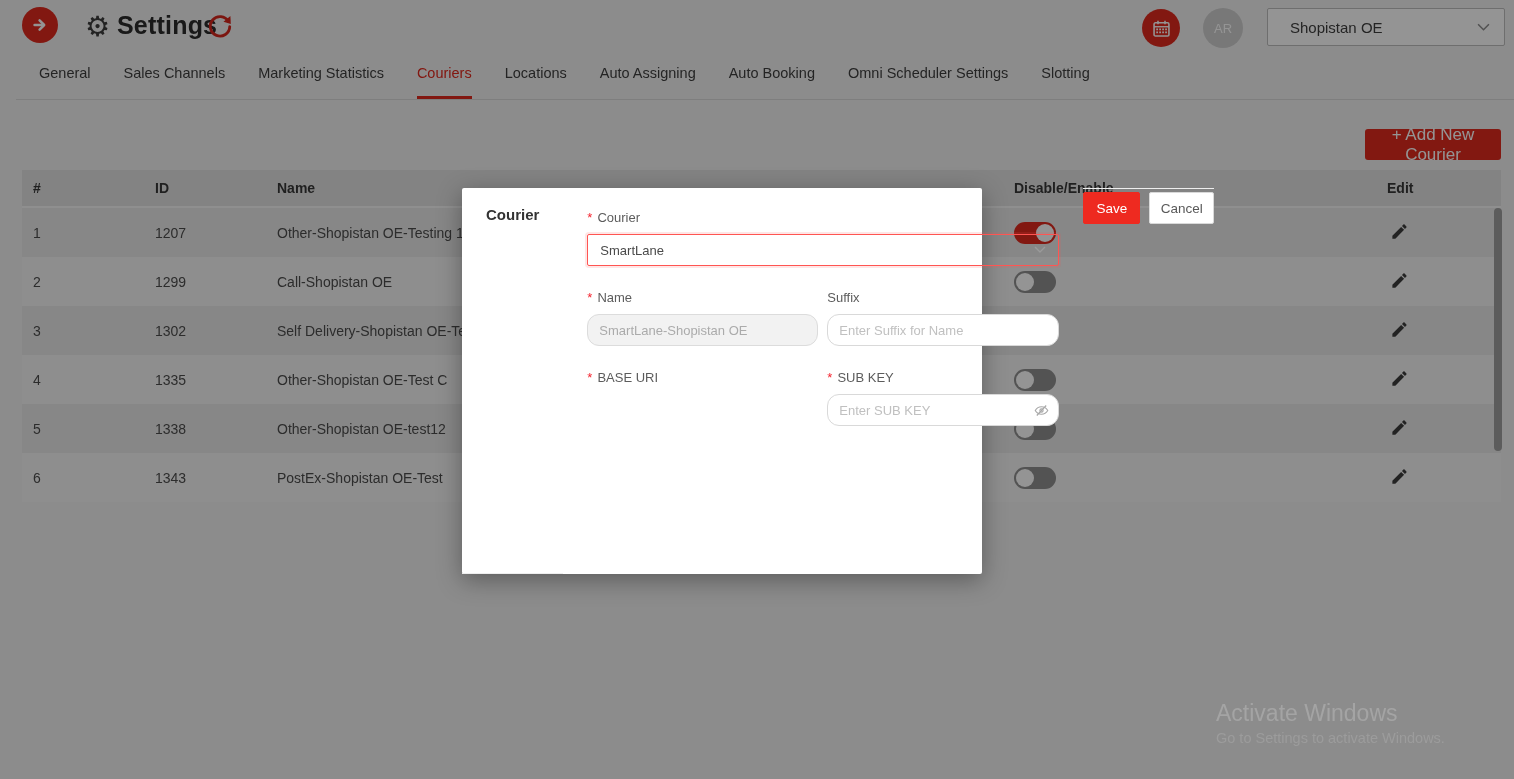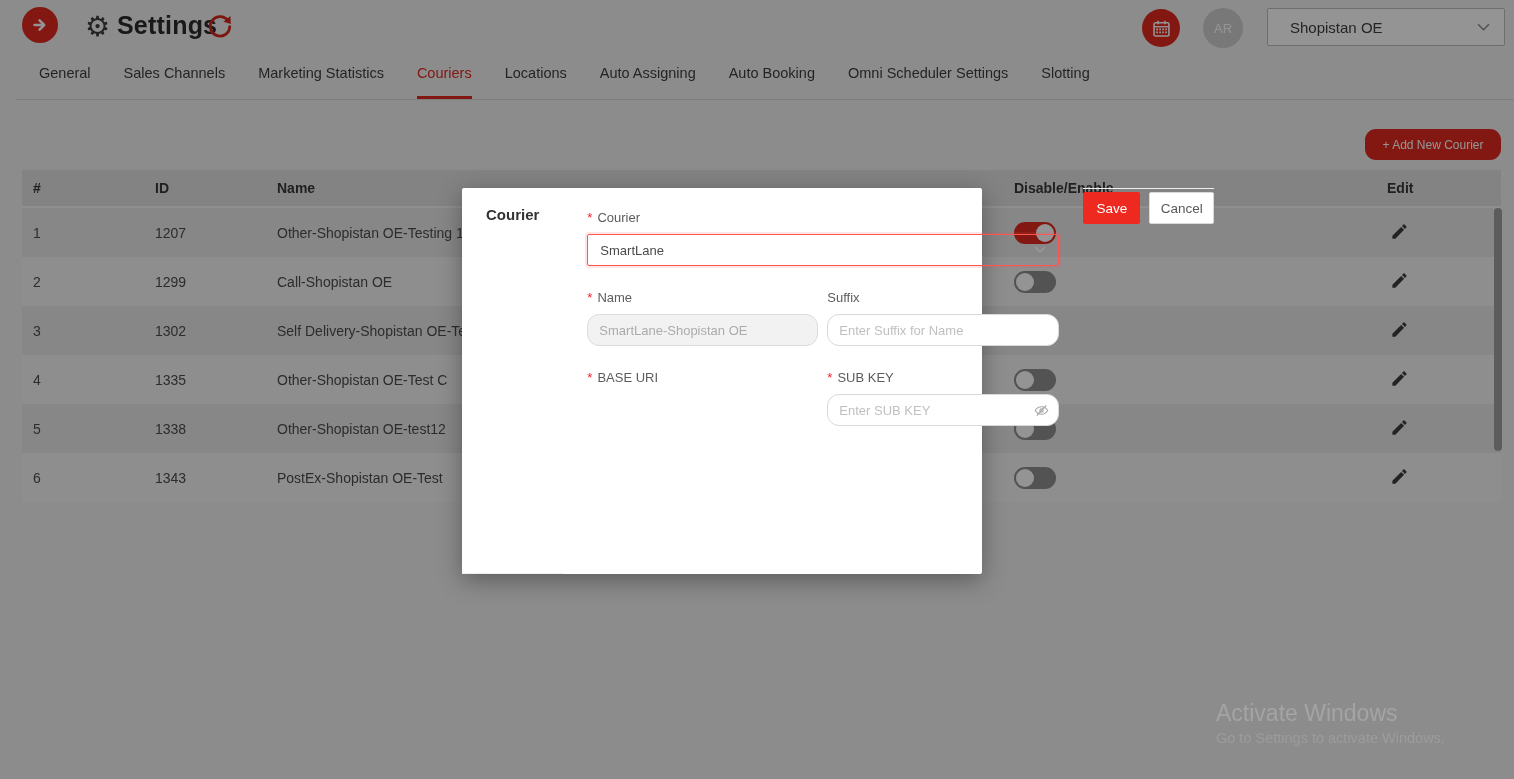--- a/index.html
+++ b/index.html
@@ -30,21 +30,21 @@
 
   
   .tabs { left:16px; top:56px; width:1514px; height:44px; border-bottom:1px solid #dadada;
     display:flex; align-items:flex-end; padding-left:23px; }
   .tab { font-size:14.5px; color:#3e3e3e; margin-right:33px; padding-bottom:15px;
     border-bottom:3px solid transparent; cursor:pointer; white-space:nowrap; }
   .tab.active { color:var(--brand); border-bottom-color:var(--brand); font-weight:400; }
 
   
   .add-btn { left:1365px; top:129px; width:136px; height:31px; background:var(--brand);
-    color:#fff; font-size:12px; border:none; border-radius:11px; cursor:pointer;
+    color:#fff; font-size:17px; border:none; border-radius:3px; cursor:pointer;
     display:flex; align-items:center; justify-content:center; font-family:inherit; }
 
   
   .table { left:22px; top:170px; width:1479px; }
   .trow, .thead {
     display:grid; grid-template-columns:122px 122px 737px 370px 1fr; align-items:center; }
   .thead { height:38px; background:#e2e2e2; font-weight:600; color:#383838; font-size:14px;
     border-bottom:2px solid #f6f6f6; }
   .trow { height:49px; font-size:14px; color:#4d4d4d; }
   .trow:nth-child(odd) { background:#e9e9e9; }

